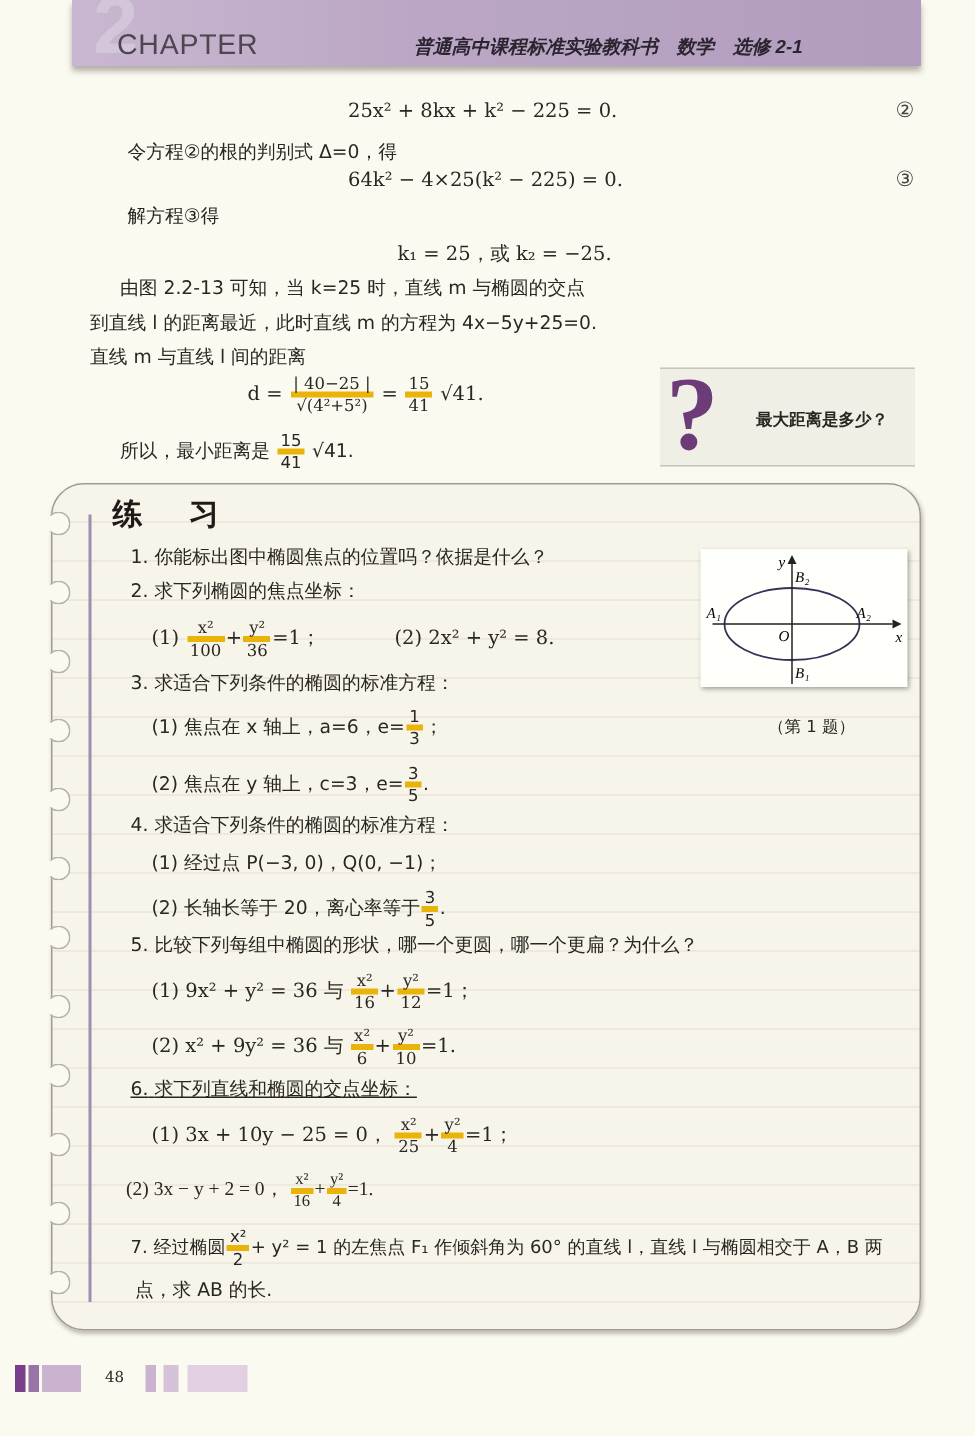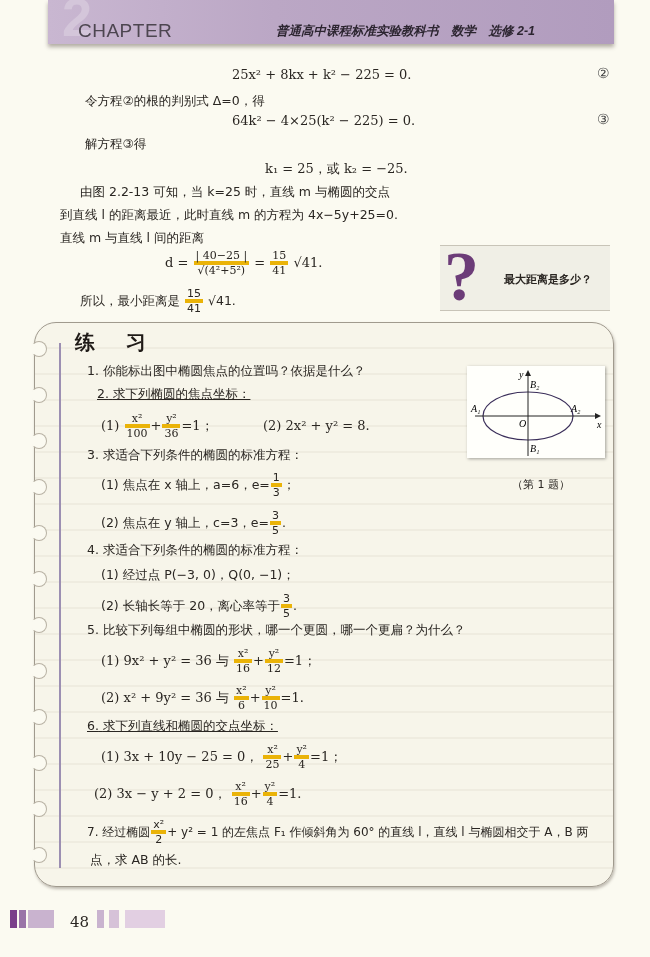--- a/index.html
+++ b/index.html
@@ -46,21 +46,21 @@
   }
   .ring { position:absolute; left:-4px; width:14px; height:14px; border-radius:50%;
     border:1px solid #b8b2a4; border-left-color:transparent; background:#fbfaf1; }
   .vline { position:absolute; left:24px; top:20px; width:1.5px; height:525px; background:#9c8fb2; }
   .ex-title { position:absolute; left:40px; top:6px; font-size:20px; font-weight:bold; letter-spacing:12px;
     font-family:"DejaVu Sans",sans-serif; color:#1f1a17; }
   .fig { position:absolute; left:467px; top:366px; width:138px; height:92px; background:#fffffb;
     box-shadow:1px 1px 3px rgba(0,0,0,0.35); }
   .figcap { position:absolute; left:512px; top:477px; font-size:11px; }
   .footer-bars { position:absolute; top:910px; height:18px; }
-  .pagenum { position:absolute; left:70px; top:913px; font-size:15px;text-align:right; }
+  .pagenum { position:absolute; left:70px; top:913px; font-size:10px;text-align:right; }
 </style>
 </head>
 <body>
 
 <div class="header">
   <span class="bignum">2</span>
   <span class="chapter">CHAPTER</span>
   <span class="booktitle">普通高中课程标准实验教科书　数学　选修 2-1</span>
 </div>
 
@@ -118,21 +118,21 @@
   <div class="ring" style="top:524px;"></div>
   <div class="vline"></div>
   <div class="ex-title">练 习</div>
 </div>
 
 <div class="text cjk" style="left:87px;top:363px;">
   <span>1.</span>
   <span>你能标出图中椭圆焦点的位置吗？依据是什么？</span>
 </div>
 
-<div class="text cjk" style="left:97px;top:386px;text-decoration:underline;">
+<div class="text cjk" style="left:87px;top:386px;">
   <span>2.</span>
   <span>求下列椭圆的焦点坐标：</span>
 </div>
 <div class="text" style="left:101px;top:413px;">
   <span>(1)</span>
   <span class="frac">
       <span class="num">x²</span>
       <span class="den">100</span>
     </span><span>+</span><span class="frac">
       <span class="num">y²</span>
@@ -214,21 +214,21 @@
   <span>(1)</span>
   <span>3x + 10y − 25 = 0，</span>
   <span class="frac">
       <span class="num">x²</span>
       <span class="den">25</span>
     </span><span>+</span><span class="frac">
       <span class="num">y²</span>
       <span class="den">4</span>
     </span><span>=1；</span>
 </div>
-<div class="text" style="left:94px;top:781px;">
+<div class="text" style="left:84px;top:781px;font-family:Liberation Serif, serif;">
   <span>(2)</span>
   <span>3x − y + 2 = 0，</span>
   <span class="frac">
       <span class="num">x²</span>
       <span class="den">16</span>
     </span><span>+</span><span class="frac">
       <span class="num">y²</span>
       <span class="den">4</span>
     </span><span>=1.</span>
 </div>

